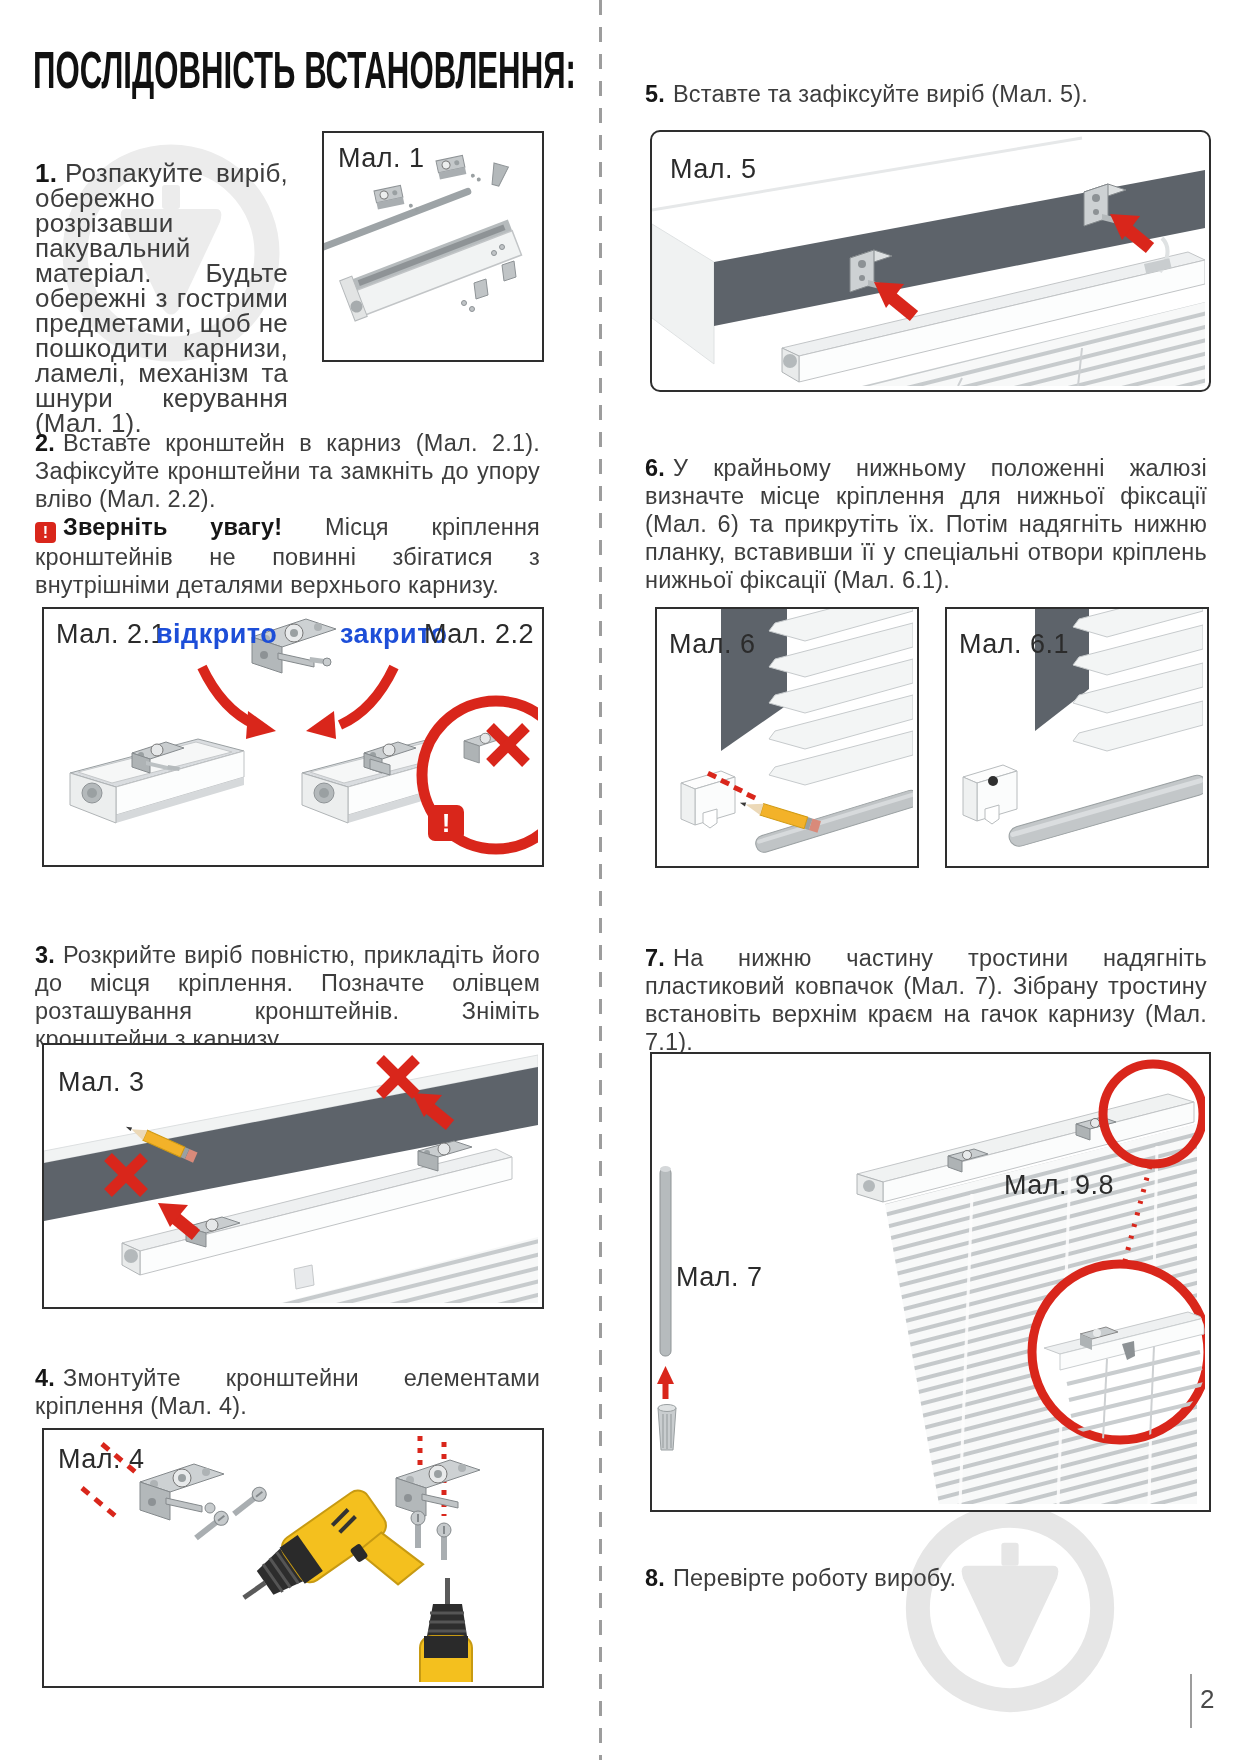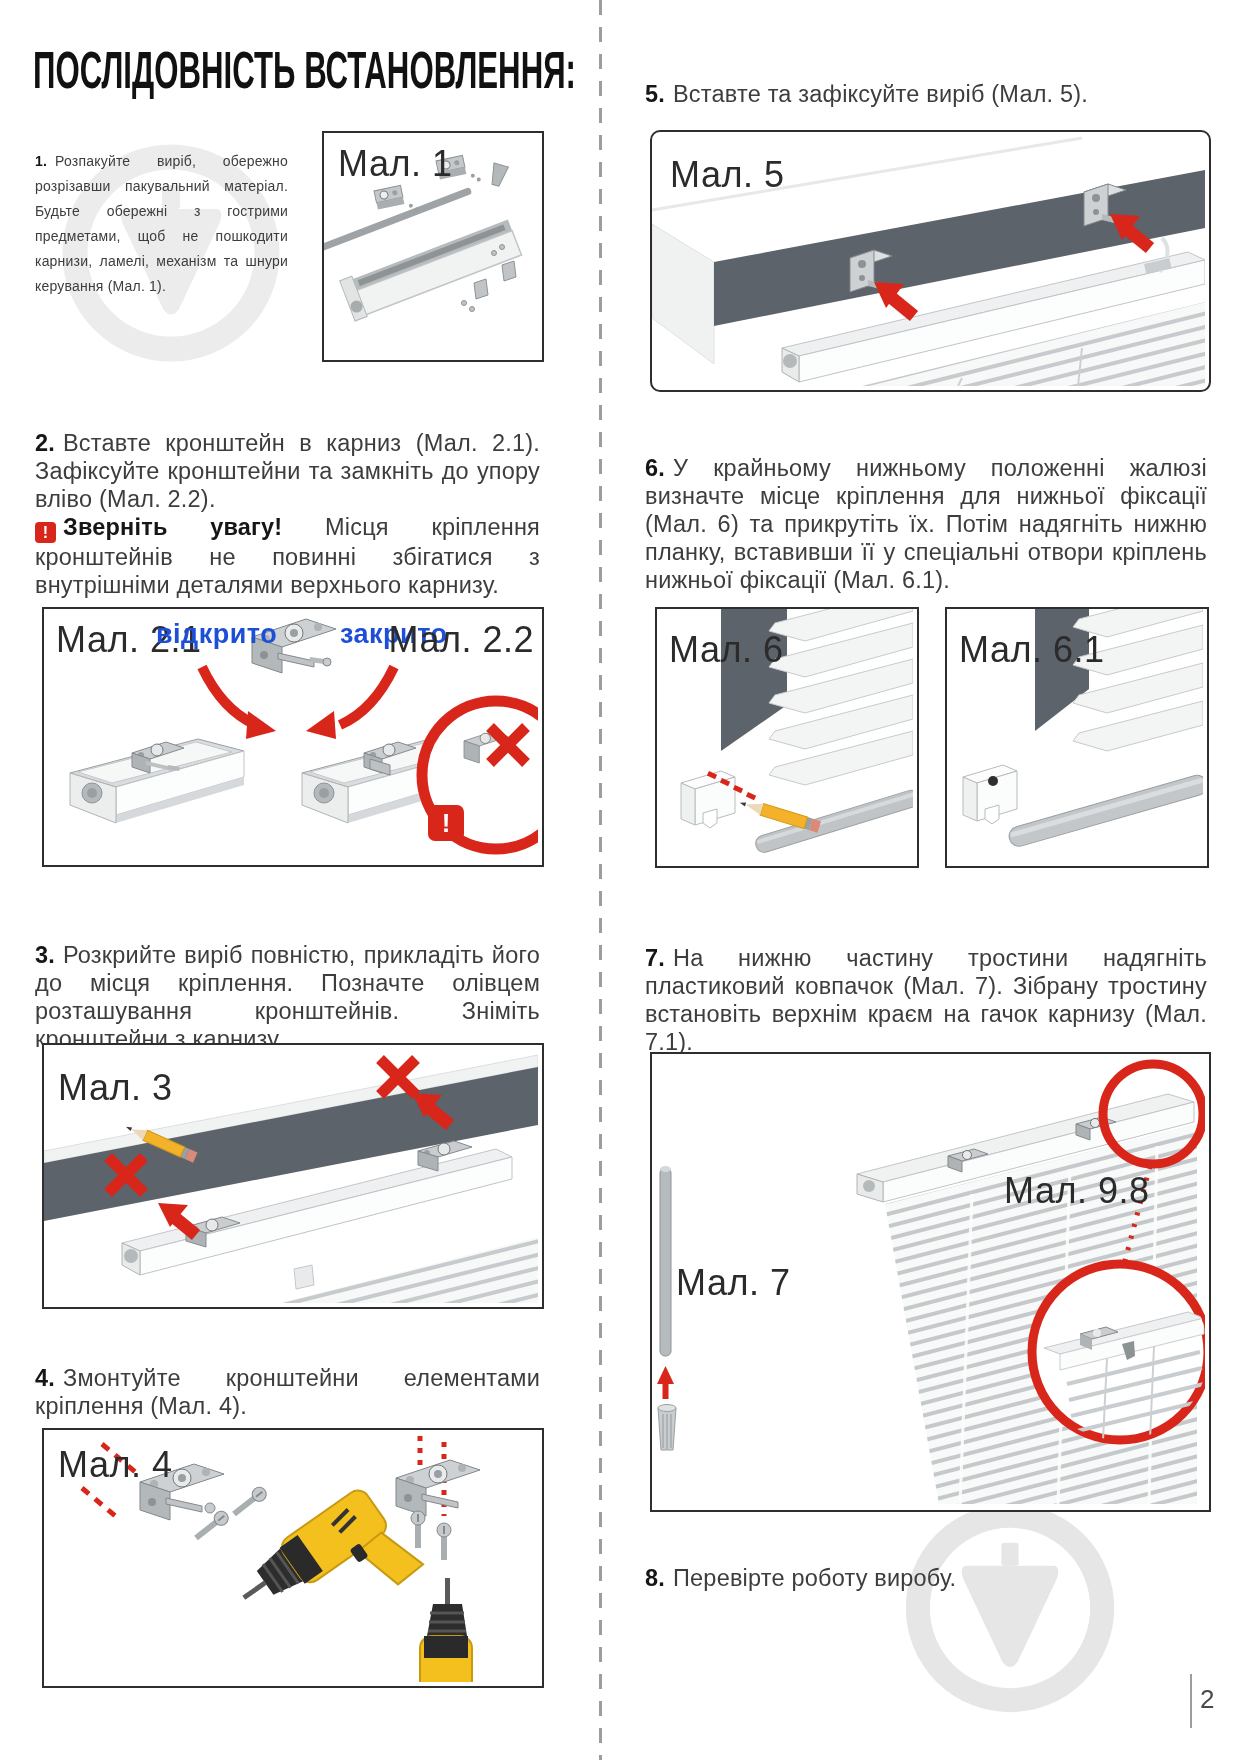--- a/index.html
+++ b/index.html
@@ -3,21 +3,21 @@
 <meta charset="utf-8">
 <style>
   html,body{margin:0;padding:0;background:#ffffff;}
   #page{position:relative;width:1245px;height:1760px;background:#fff;overflow:hidden;
         font-family:"Liberation Sans","DejaVu Sans",sans-serif;color:#3d3d3d;}
   .para{position:absolute;font-size:23.5px;line-height:28px;text-align:justify;color:#3d3d3d;letter-spacing:.2px;z-index:2;}
   .para .num{font-weight:bold;color:#161616;padding-right:8px;}
   .title{position:absolute;left:33px;top:42px;font-size:52px;line-height:56px;font-weight:bold;color:#111;
          white-space:nowrap;transform:scaleX(.60);transform-origin:left top;letter-spacing:0px;z-index:2;}
   .fig{position:absolute;border:2px solid #2e2e2e;background:#fff;overflow:hidden;z-index:2;}
-  .figlabel{position:absolute;font-size:36px;color:#2b2b2b;letter-spacing:.5px;z-index:5;white-space:nowrap;}
+  .figlabel{position:absolute;font-size:27px;color:#2b2b2b;letter-spacing:.5px;z-index:5;white-space:nowrap;}
   .redlabel{position:absolute;font-size:27px;font-weight:bold;color:#1d4ed8;letter-spacing:.5px;z-index:5;white-space:nowrap;}
   .alertbadge{position:absolute;width:36px;height:36px;background:#d9261b;border-radius:7px;color:#fff;
          font-weight:bold;font-size:26px;display:flex;align-items:center;justify-content:center;z-index:6;}
   .warnicon{display:inline-flex;width:21px;height:21px;background:#d9261b;border-radius:4px;color:#fff;
          font-weight:bold;font-size:16px;align-items:center;justify-content:center;vertical-align:-3px;margin-right:7px;}
   .warnlabel{font-weight:bold;color:#161616;}
   .divider{position:absolute;top:0;width:3px;height:1760px;
          background:repeating-linear-gradient(180deg,#9d9d9d 0 15px,transparent 15px 27px);z-index:1;}
   .wm{position:absolute;z-index:0;}
   .pageno{position:absolute;font-size:26px;color:#4a4a4a;z-index:2;}
@@ -38,21 +38,21 @@
   <svg class="wm" style="left:890px;top:1488px;" width="240" height="240" viewBox="-125 -125 250 250">
     <circle r="96" fill="none" stroke="#e6e6e6" stroke-width="25"></circle>
     <rect x="-9" y="-68" width="18" height="24" rx="3" fill="#e6e6e6"></rect>
     <path d="M-45,-44 H45 Q53,-44 49,-31 L8,56 Q0,67 -8,56 L-49,-31 Q-53,-44 -45,-44 Z" fill="#e6e6e6"></path>
   </svg>
 
   <div class="divider" style="left:599px;"></div>
 
   <div class="title">ПОСЛІДОВНІСТЬ ВСТАНОВЛЕННЯ:</div>
 
-  <p class="para" style="left:35px;top:135px;width:253px;font-size:14px;line-height:25px;">
+  <p class="para" style="left:35px;top:135px;width:253px;font-size:26px;line-height:25px;">
     <span class="num">1.</span><span>Розпакуйте виріб, обережно розрізавши пакувальний матеріал. Будьте обережні з гострими предметами, щоб не пошкодити карнизи, ламелі, механізм та шнури керування (Мал. 1).</span>
   </p>
 
   <div class="fig" style="left:322px;top:131px;width:218px;height:227px;">
     <span class="figlabel" style="left:14px;top:10px;">Мал. 1</span>
     <svg width="214" height="223" viewBox="0 0 214 223">
       <g transform="rotate(-21 105 135)">
         <rect x="6" y="74" width="166" height="7" rx="3" fill="#9da3a6"></rect>
         <rect x="28" y="118" width="168" height="12" fill="#b6bbbd"></rect>
         <rect x="34" y="121" width="156" height="6" fill="#8e9396"></rect>

